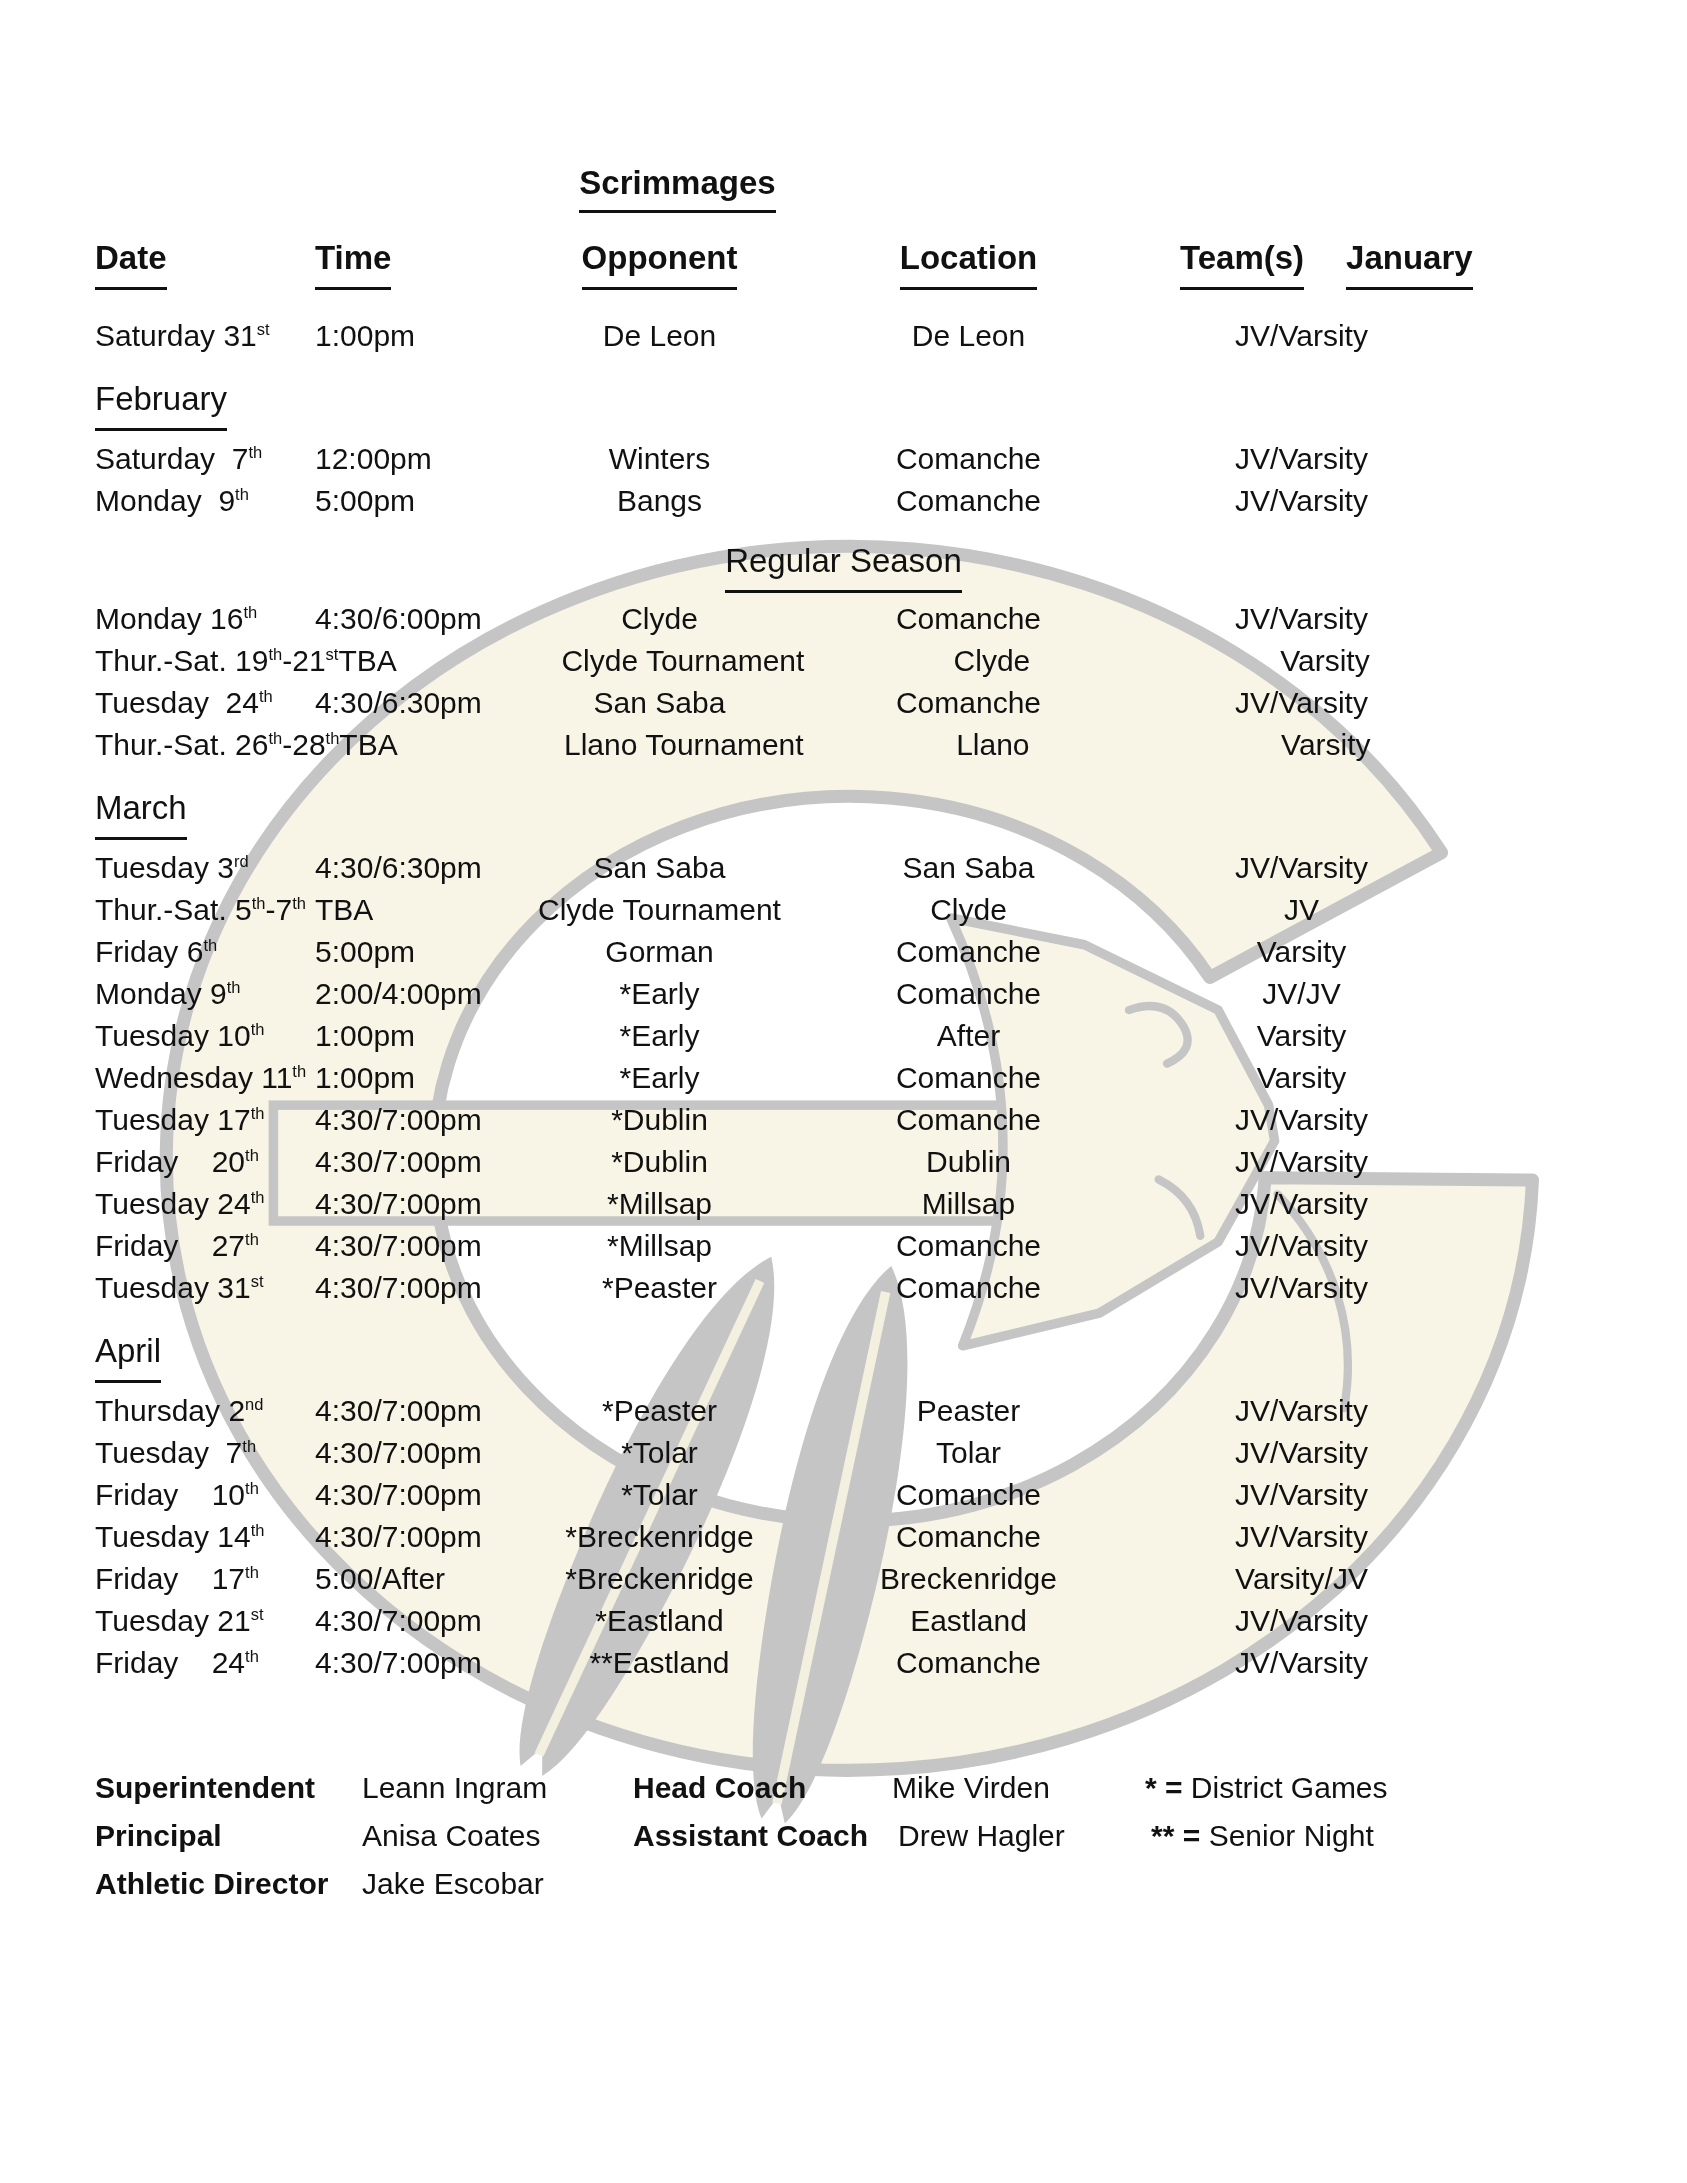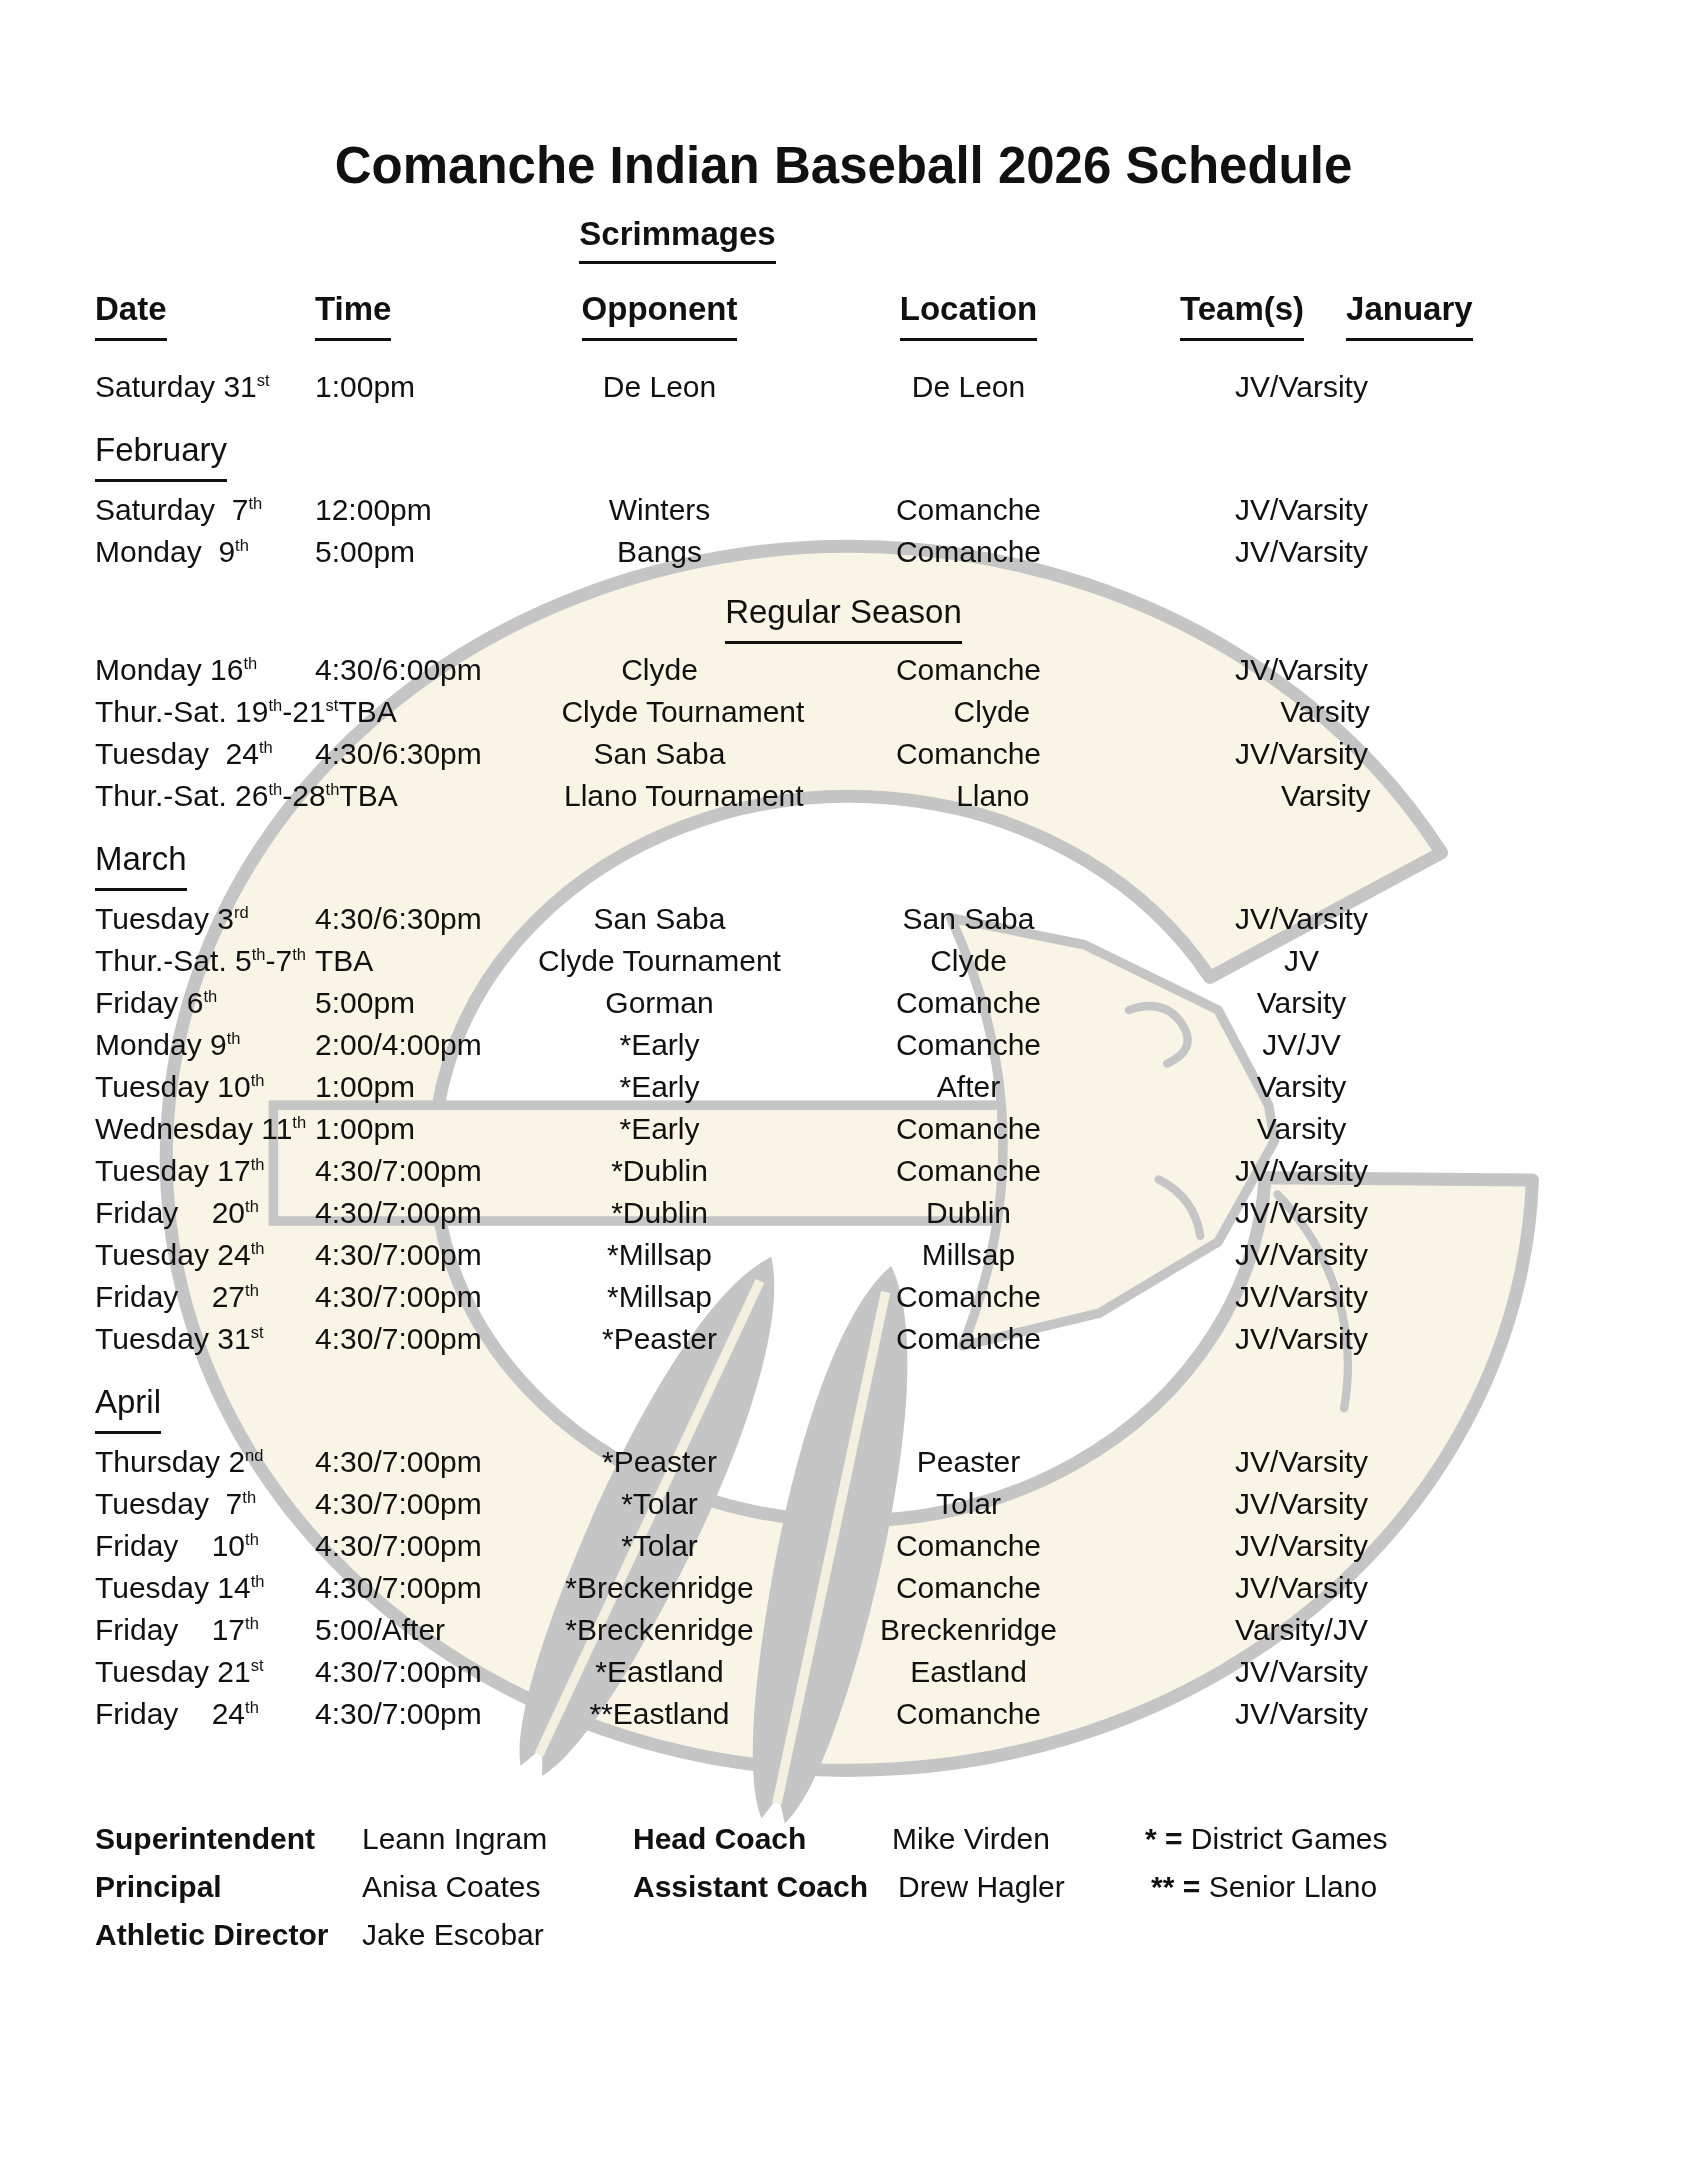--- a/index.html
+++ b/index.html
@@ -61,21 +61,20 @@
     <path d="M 0 -480 C 72 -388 96 -150 86 100 C 78 292 55 425 20 475 L 0 432 L -20 475 C -55 425 -78 292 -86 100 C -96 -150 -72 -388 0 -480 Z" fill="var(--wgray)"></path>
     <path d="M 0 -435 L 0 445" stroke="var(--quill)" stroke-width="16"></path>
   </g>
   <g transform="translate(1400,2600) rotate(12)">
     <path d="M 0 -480 C 72 -388 96 -150 86 100 C 78 292 55 425 20 475 L 0 432 L -20 475 C -55 425 -78 292 -86 100 C -96 -150 -72 -388 0 -480 Z" fill="var(--wgray)"></path>
     <path d="M 0 -435 L 0 445" stroke="var(--quill)" stroke-width="16"></path>
   </g>
 </svg>
 
 <div id="content">
-  <div class="title">Comanche Indian Baseball 2026 Schedule</div>
 
   <div class="scrim-wrap">
     <span class="hd hd-underline">Scrimmages</span>
   </div>
 
   <div class="row header-row">
     <span class="c-date hd-cell"><span class="hd-underline">Date</span></span>
     <span class="c-time hd-cell"><span class="hd-underline">Time</span></span>
     <span class="c-opp hd-cell"><span class="hd-underline">Opponent</span></span>
     <span class="c-loc hd-cell"><span class="hd-underline">Location</span></span>
@@ -120,21 +119,21 @@
       <span class="f-name">Leann Ingram</span>
       <span class="f-role">Head Coach</span>
       <span class="f-name2">Mike Virden</span>
       <span class="f-legend"><b>* =</b><span> District Games</span></span>
     </div>
     <div class="f-row">
       <span class="f-label">Principal</span>
       <span class="f-name">Anisa Coates</span>
       <span class="f-role">Assistant Coach</span>
       <span class="f-name2">Drew Hagler</span>
-      <span class="f-legend"><b>** =</b><span> Senior Llano</span></span>
+      <span class="f-legend"><b>** =</b><span> Senior Night</span></span>
     </div>
     <div class="f-row">
       <span class="f-label">Athletic Director</span>
       <span class="f-name">Jake Escobar</span>
       <span class="f-role"></span>
       <span class="f-name2"></span>
       <span class="f-legend"><b></b><span></span></span>
     </div>
   </div>
 </div>

